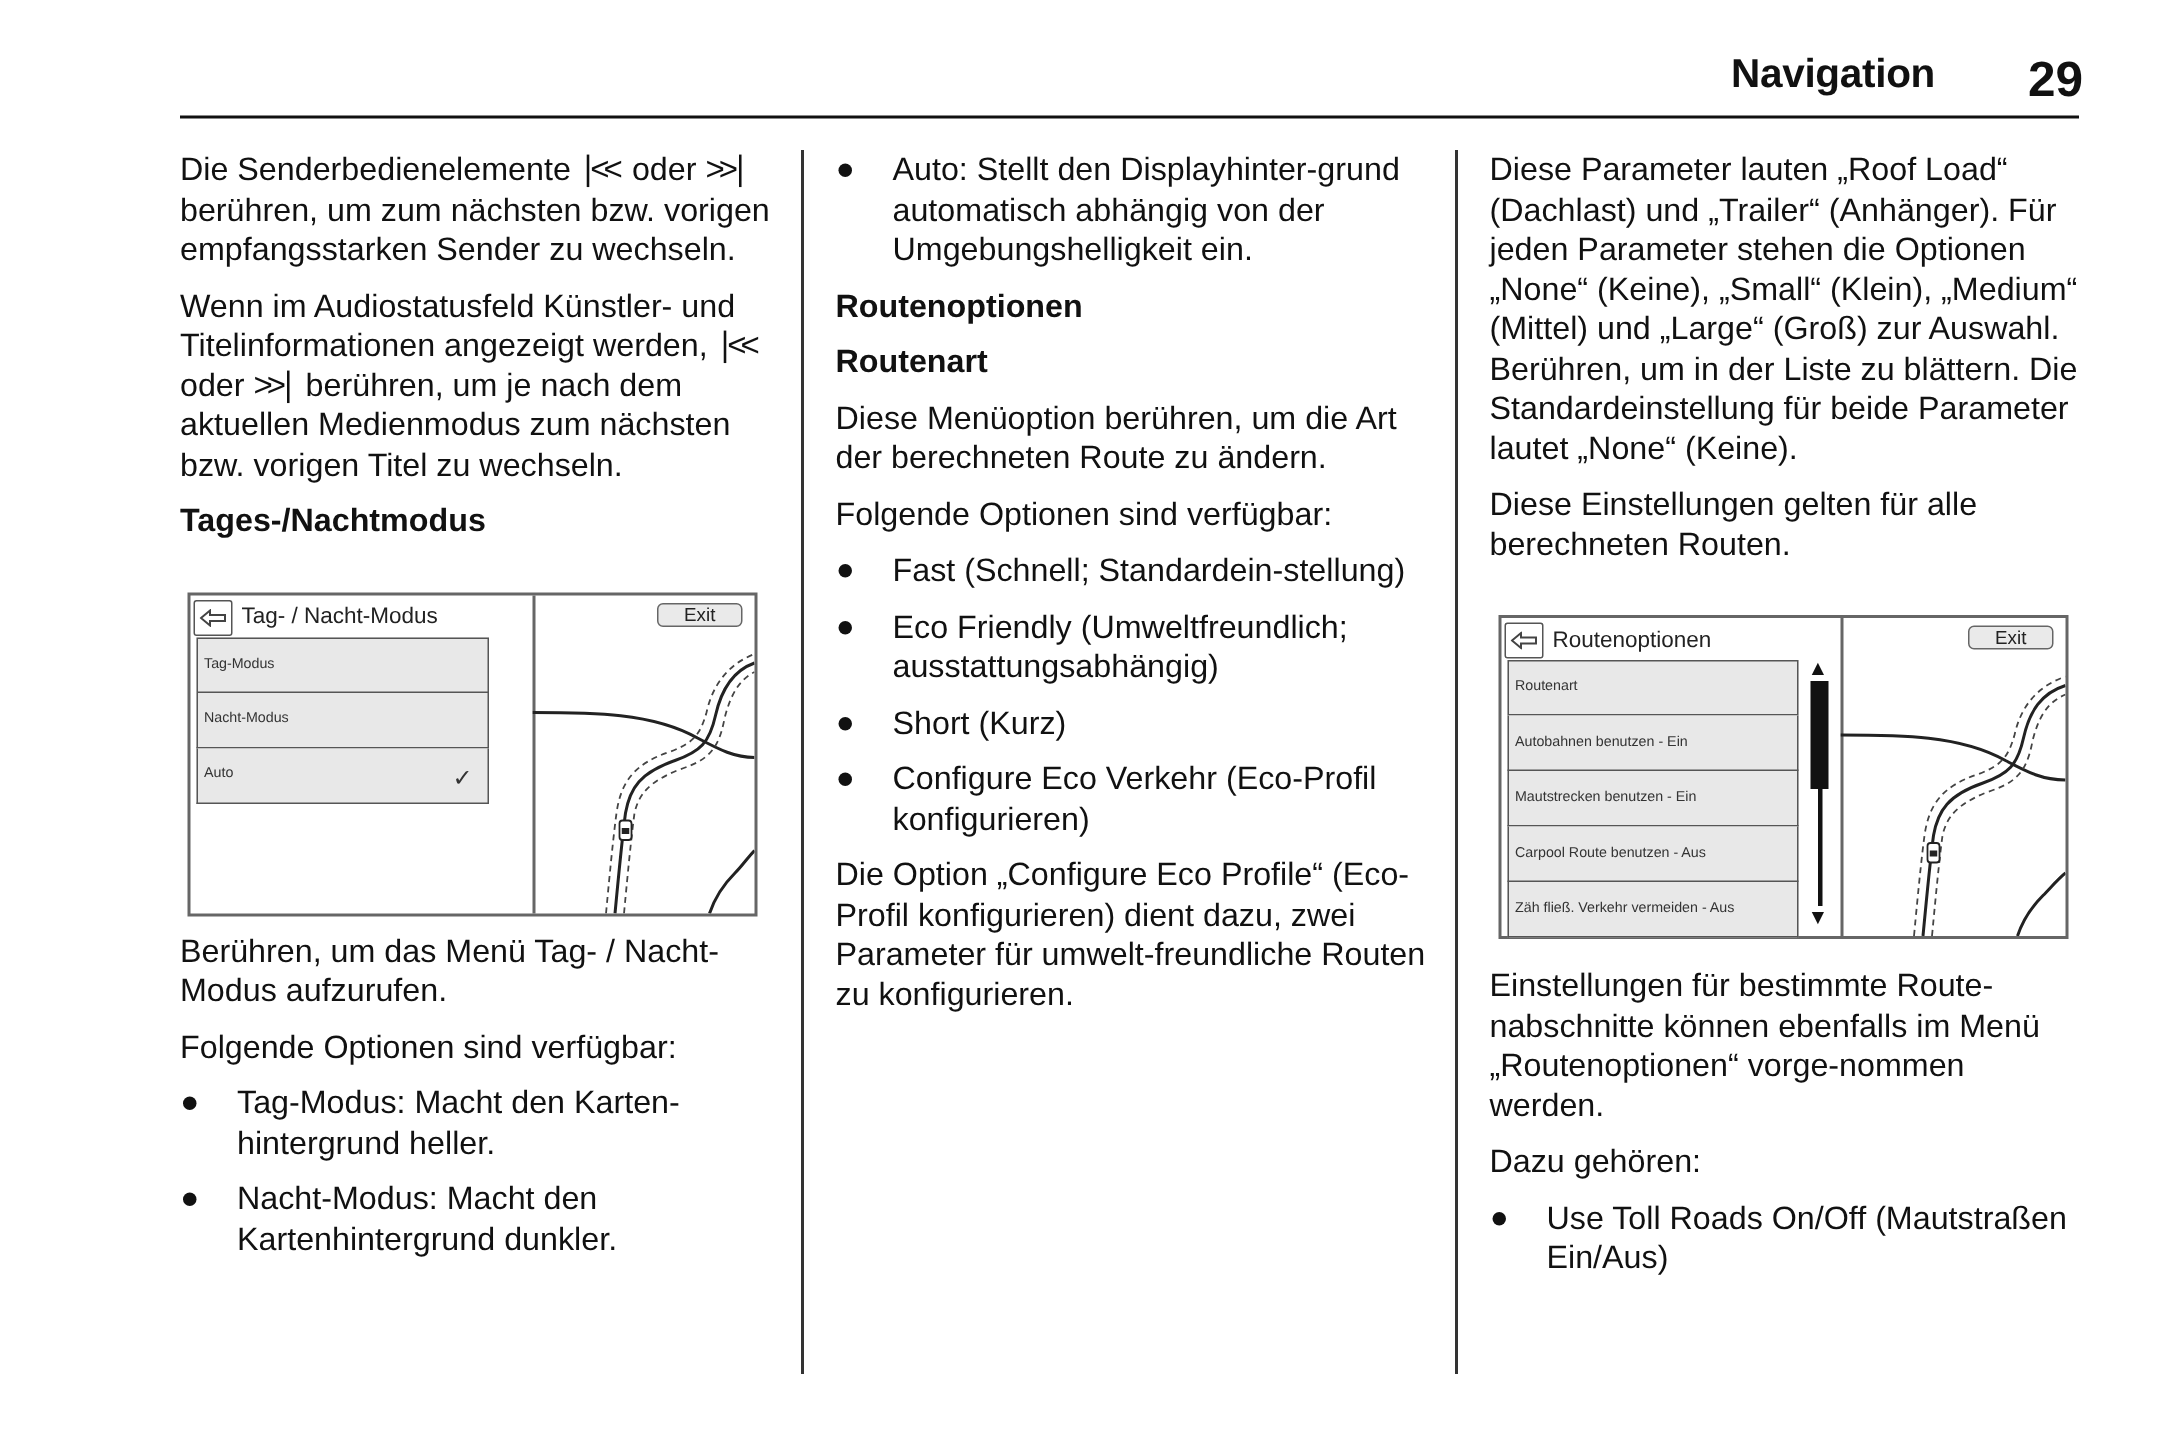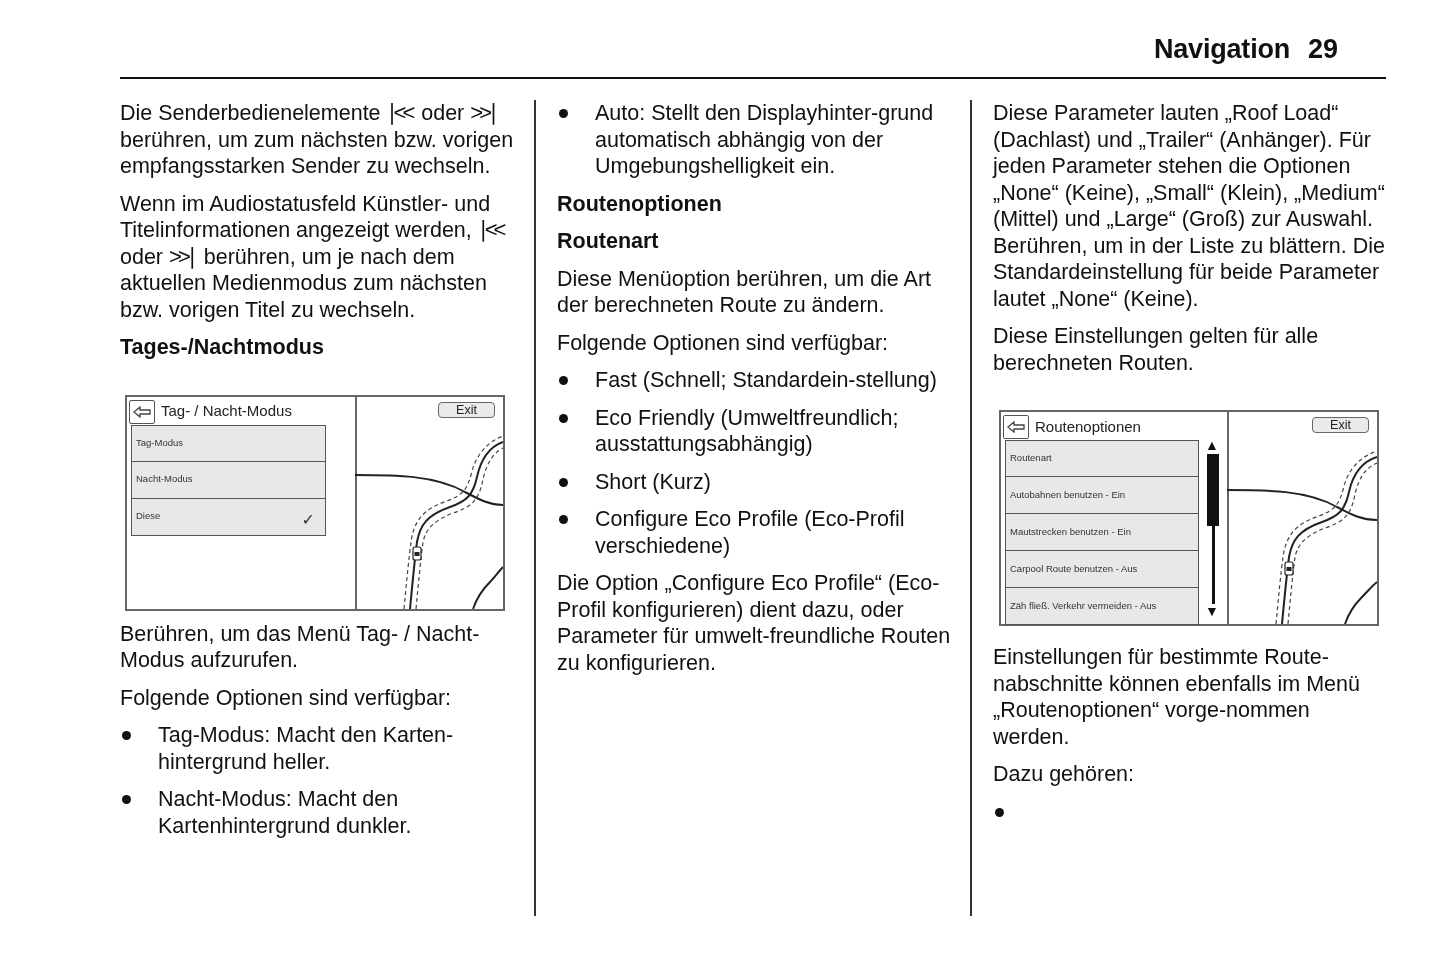--- a/index.html
+++ b/index.html
@@ -1,20 +1,20 @@
 <!DOCTYPE html>
 <html><head>
 <meta charset="utf-8">
 <style>
   * { box-sizing: border-box; margin: 0; padding: 0; }
   html, body { width: 1445px; height: 966px; background: #ffffff; overflow: hidden; }
   body { position: relative; font-family: "Liberation Sans", sans-serif; color: #111111; }
 
   .header-title { position: absolute; top: 34px; left: 1154px; font-size: 27px; font-weight: bold; letter-spacing: -0.2px; }
-  .header-page { position: absolute; top: 34px; left: 1308px; font-size: 27px; font-weight: bold; }
+  .header-page { position: absolute; top: 34px; left: 1352px; font-size: 33px; font-weight: bold; }
   .header-rule { position: absolute; top: 77px; left: 120px; width: 1266px; height: 2px; background: #111; }
 
   .col-divider { position: absolute; width: 1.5px; background: #333; top: 100px; height: 816px; }
 
   .col { position: absolute; top: 100px; font-size: 21.5px; line-height: 26.5px; }
   .col p { margin-bottom: 11px; }
   .col h3 { font-size: 21.5px; font-weight: bold; margin-bottom: 11px; }
   .col ul { list-style: none; }
   .col li { position: relative; padding-left: 38px; margin-bottom: 11px; }
   .col li .bullet { position: absolute; left: 2px; top: 9px; width: 9px; height: 9px; border-radius: 50%; background: #111; }
@@ -72,21 +72,21 @@
       <span class="screen-title">Tag- / Nacht-Modus</span>
     </div>
     <div class="menu" style="width:195px;">
       <div class="menu-item">
           <span>Tag-Modus</span>
         </div>
       <div class="menu-item">
           <span>Nacht-Modus</span>
         </div>
       <div class="menu-item">
-          <span>Diese</span>
+          <span>Auto</span>
           <span class="check">✓</span>
         </div>
     </div>
     <div class="exit-btn">Exit</div>
     <svg class="map" width="148" height="212" viewBox="0 0 148 212">
       <path d="M0 78 C40 78 80 78 110 95 C125 103 135 108 148 108" fill="none" stroke="#222" stroke-width="2"></path>
       <path d="M55 212 C58 180 60 160 62 145 C65 128 72 118 95 110 C112 104 118 98 122 80 C126 62 134 50 148 45" fill="none" stroke="#222" stroke-width="2"></path>
       <path d="M49 212 C52 180 54 160 56 145 C59 124 68 112 92 104 C108 98 112 92 116 78 C120 60 130 46 148 39" fill="none" stroke="#444" stroke-width="1.2" stroke-dasharray="4 3"></path>
       <path d="M61 212 C64 180 66 160 68 145 C71 132 78 124 98 116 C116 110 124 104 128 82 C132 66 138 56 148 51" fill="none" stroke="#444" stroke-width="1.2" stroke-dasharray="4 3"></path>
       <rect x="58" y="150" width="8" height="13" rx="2" fill="#fff" stroke="#222" stroke-width="1.2"></rect>
@@ -108,23 +108,23 @@
     <li><span class="bullet"></span><span>Auto: Stellt den Displayhinter-grund automatisch abhängig von der Umgebungshelligkeit ein.</span></li>
   </ul>
   <h3>Routenoptionen</h3>
   <h3>Routenart</h3>
   <p>Diese Menüoption berühren, um die Art der berechneten Route zu ändern.</p>
   <p>Folgende Optionen sind verfügbar:</p>
   <ul>
     <li><span class="bullet"></span><span>Fast (Schnell; Standardein-stellung)</span></li>
     <li><span class="bullet"></span><span>Eco Friendly (Umweltfreundlich; ausstattungsabhängig)</span></li>
     <li><span class="bullet"></span><span>Short (Kurz)</span></li>
-    <li><span class="bullet"></span><span>Configure Eco Profile (Eco-Profil verschiedene)</span></li>
+    <li><span class="bullet"></span><span>Configure Eco Verkehr (Eco-Profil konfigurieren)</span></li>
   </ul>
-  <p>Die Option „Configure Eco Profile“ (Eco-Profil konfigurieren) dient dazu, oder Parameter für umwelt-freundliche Routen zu konfigurieren.</p>
+  <p>Die Option „Configure Eco Profile“ (Eco-Profil konfigurieren) dient dazu, zwei Parameter für umwelt-freundliche Routen zu konfigurieren.</p>
 </div>
 
 <div class="col" style="left:993px; width:395px;">
   <p>Diese Parameter lauten „Roof Load“ (Dachlast) und „Trailer“ (Anhänger). Für jeden Parameter stehen die Optionen „None“ (Keine), „Small“ (Klein), „Medium“ (Mittel) und „Large“ (Groß) zur Auswahl. Berühren, um in der Liste zu blättern. Die Standardeinstellung für beide Parameter lautet „None“ (Keine).</p>
   <p>Diese Einstellungen gelten für alle berechneten Routen.</p>
 
   <div class="screen" style="width:380px; height:216px; margin:34px 0 18px 6px;">
     <div class="left-pane" style="width:228px;"></div>
     <div class="topbar">
       <div class="back-btn">
@@ -166,15 +166,15 @@
       <path d="M61 212 C64 180 66 160 68 145 C71 132 78 124 98 116 C116 110 124 104 128 82 C132 66 138 56 150 51" fill="none" stroke="#444" stroke-width="1.2" stroke-dasharray="4 3"></path>
       <rect x="58" y="150" width="8" height="13" rx="2" fill="#fff" stroke="#222" stroke-width="1.2"></rect>
       <rect x="59.5" y="155" width="5" height="4" fill="#222"></rect>
       <path d="M118 212 C122 200 128 192 135 185 C140 180 145 174 150 170" fill="none" stroke="#222" stroke-width="2"></path>
     </svg>
   </div>
 
   <p>Einstellungen für bestimmte Route-nabschnitte können ebenfalls im Menü „Routenoptionen“ vorge-nommen werden.</p>
   <p>Dazu gehören:</p>
   <ul>
-    <li><span class="bullet"></span></li>
+    <li><span class="bullet"></span><span>Use Toll Roads On/Off (Mautstraßen Ein/Aus)</span></li>
   </ul>
 </div>
 
 </body></html>

